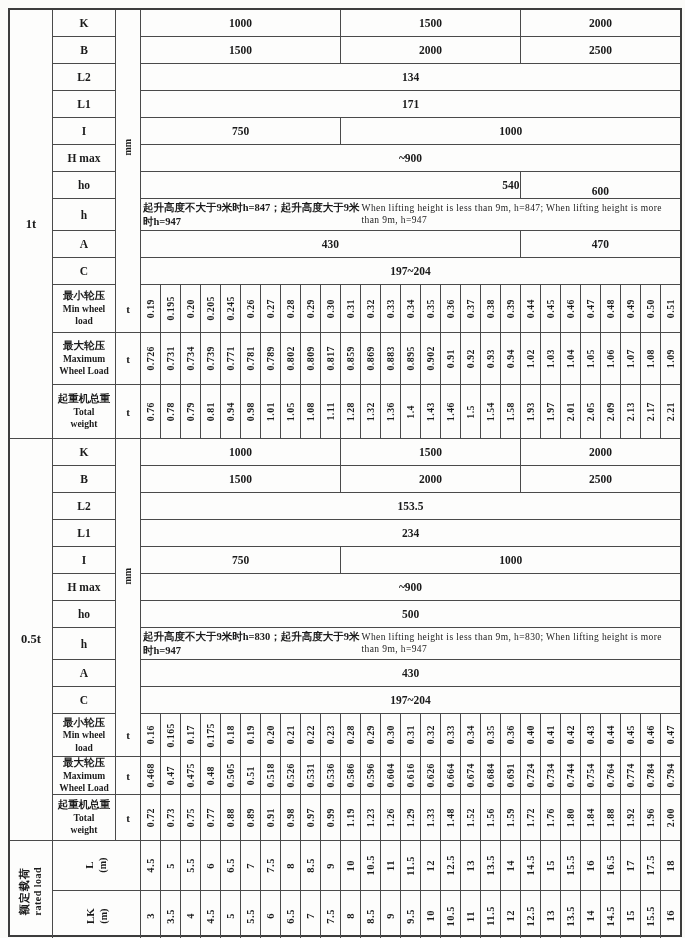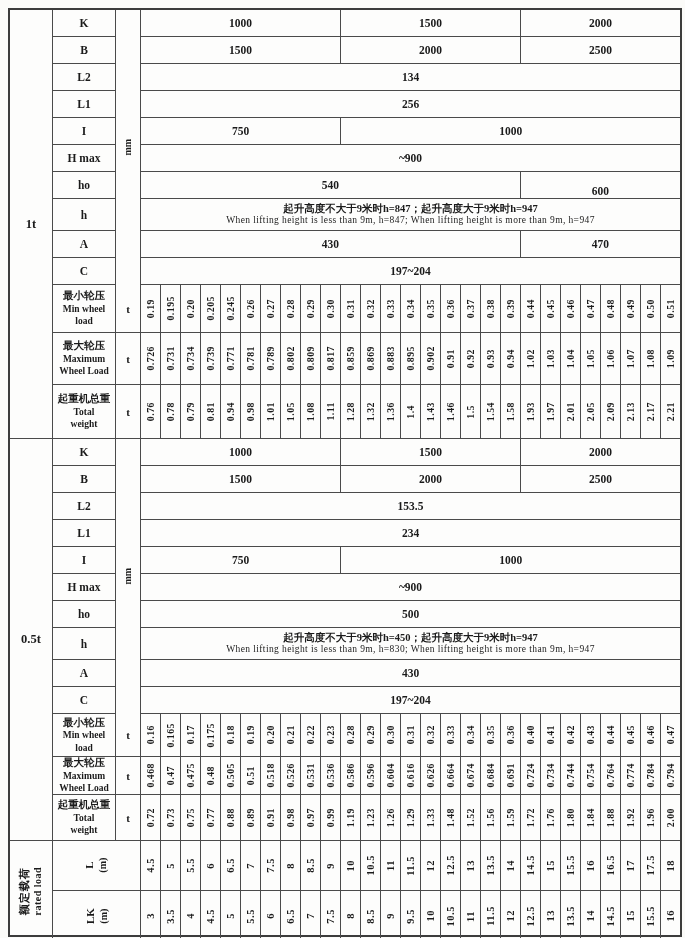--- a/index.html
+++ b/index.html
@@ -26,21 +26,21 @@
   .cap-cell{ font-weight:bold; font-size:12.5px; }
 
   .spec-block{ display:flex; }
   .pcol{ display:flex; flex-direction:column; }
   .prow{ border-bottom:1px solid var(--ln); font-weight:bold; font-size:11.5px; }
   .pcol .prow:last-child{ border-bottom:1px solid var(--ln); }
   .sgrid{ flex:1 1 0; display:flex; flex-direction:column; min-width:0; }
   .srow{ display:flex; border-bottom:1px solid var(--ln); }
   .scell{ flex-basis:0; border-right:1px solid var(--ln); font-weight:bold; font-size:11.5px; }
   .srow .scell:last-child{ border-right:none; }
-  .note{ flex-direction:column; line-height:1.25; text-align:left; padding:1px 2px; }
+  .note{ line-height:1.25; text-align:left; padding:1px 2px; }
   .note .zh{ font-weight:bold; font-size:10.5px; }
   .note .en{ font-weight:normal; font-size:9.5px; letter-spacing:.4px; }
 
   .drow{ display:flex; border-bottom:1px solid var(--ln); }
   .sec-right .drow:last-child{ border-bottom:none; }
   .dlab{ flex-direction:column; line-height:1.3; text-align:center; font-weight:bold; }
   .dlab .zh{ font-size:10.5px; }
   .dlab .en{ font-size:9.5px; }
   .dunit{ font-weight:bold; font-size:11px; }
   .dvals{ flex:1 1 0; display:flex; min-width:0; }
@@ -134,38 +134,38 @@
                 <span>2500</span>
               </div>
             </div>
             <div class="srow" style="height: 27px;">
               <div class="cell scell" style="flex-grow: 27;">
                 <span>134</span>
               </div>
             </div>
             <div class="srow" style="height: 27px;">
               <div class="cell scell" style="flex-grow: 27;">
-                <span>256</span>
+                <span>171</span>
               </div>
             </div>
             <div class="srow" style="height: 27px;">
               <div class="cell scell" style="flex-grow: 10;">
                 <span>750</span>
               </div>
               <div class="cell scell" style="flex-grow: 17;">
                 <span>1000</span>
               </div>
             </div>
             <div class="srow" style="height: 27px;">
               <div class="cell scell" style="flex-grow: 19;">
                 <span>~900</span>
               </div>
             </div>
             <div class="srow" style="height: 27px;">
-              <div class="cell scell" style="flex-grow: 19;">
+              <div class="cell scell" style="flex-grow: 19; justify-content: flex-end;">
                 <span>540</span>
               </div>
               <div class="cell scell" style="flex-grow: 8; margin-top: 12px;">
                 <span>600</span>
               </div>
             </div>
             <div class="srow" style="height: 32px;">
               <div class="cell scell note" style="flex-grow: 27;">
                 <span class="zh">起升高度不大于9米时h=847；起升高度大于9米时h=947</span>
                 <span class="en">When lifting height is less than 9m, h=847; When lifting height is more than 9m, h=947</span>
@@ -556,21 +556,21 @@
                 <span>~900</span>
               </div>
             </div>
             <div class="srow" style="height: 27px;">
               <div class="cell scell" style="flex-grow: 27;">
                 <span>500</span>
               </div>
             </div>
             <div class="srow" style="height: 32px;">
               <div class="cell scell note" style="flex-grow: 27;">
-                <span class="zh">起升高度不大于9米时h=450；起升高度大于9米时h=947</span>
+                <span class="zh">起升高度不大于9米时h=830；起升高度大于9米时h=947</span>
                 <span class="en">When lifting height is less than 9m, h=830; When lifting height is more than 9m, h=947</span>
               </div>
             </div>
             <div class="srow" style="height: 27px;">
               <div class="cell scell" style="flex-grow: 27;">
                 <span>430</span>
               </div>
             </div>
             <div class="srow" style="height: 27px;">
               <div class="cell scell" style="flex-grow: 27;">

